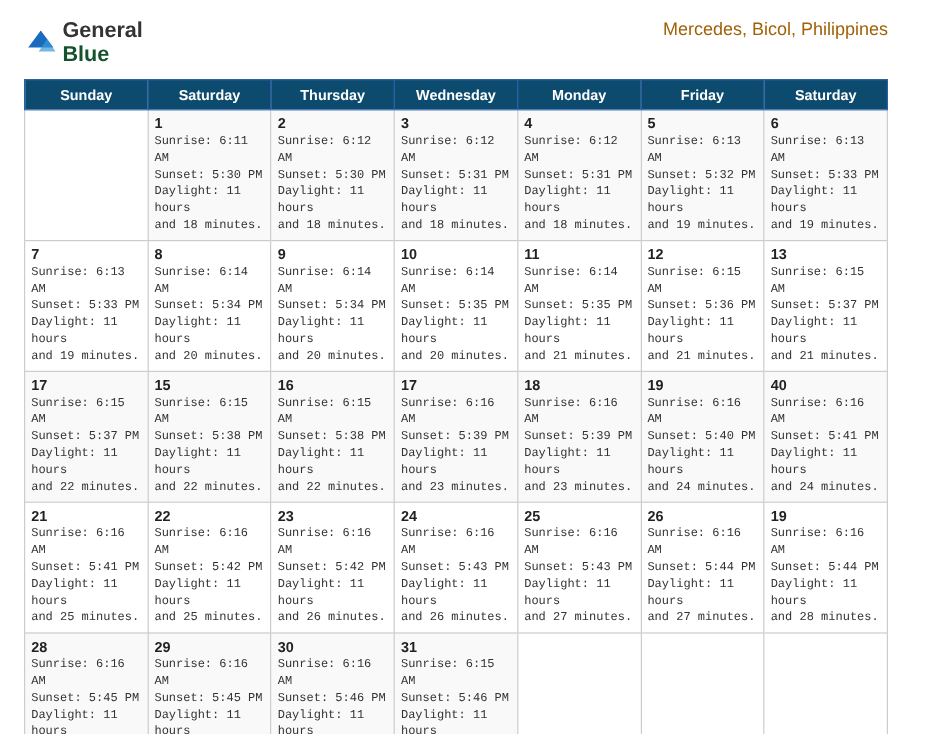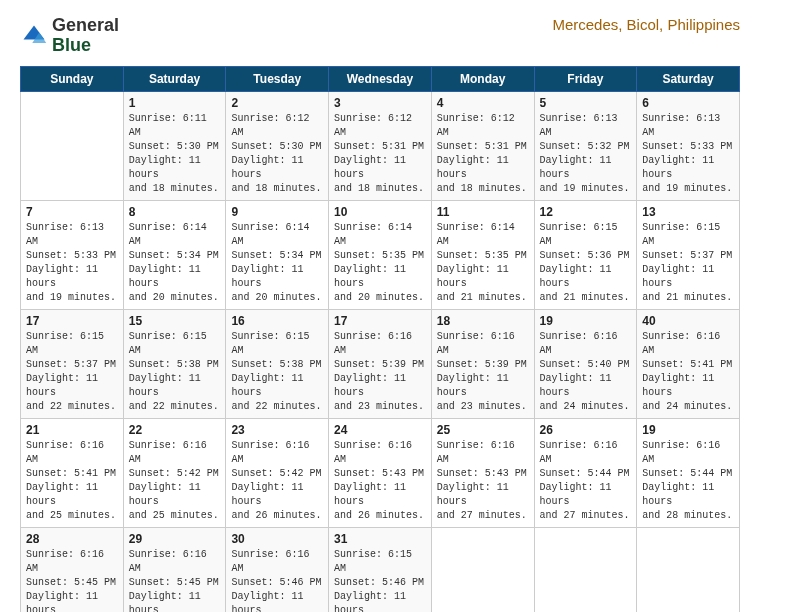--- a/index.html
+++ b/index.html
@@ -109,21 +109,21 @@
     <div class="title-block">
       <div class="cal-subtitle">Mercedes, Bicol, Philippines</div>
     </div>
   </div>
 
   <table>
     <thead>
       <tr id="header-row">
           <th>Sunday</th>
           <th>Saturday</th>
-          <th>Tuesday</th>
+          <th>Thursday</th>
           <th>Wednesday</th>
           <th>Monday</th>
           <th>Friday</th>
           <th>Saturday</th>
         </tr>
     </thead>
     <tbody id="calendar-body">
     <tr>
           <td class="empty"></td>
           <td>

